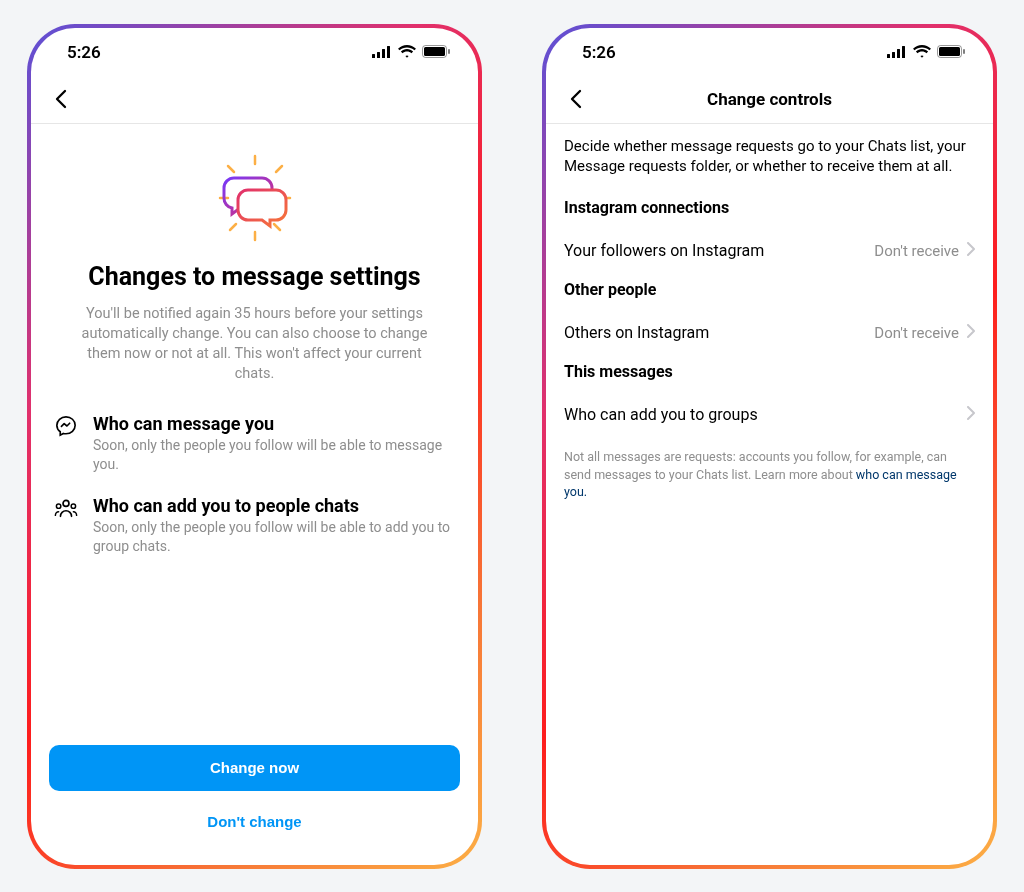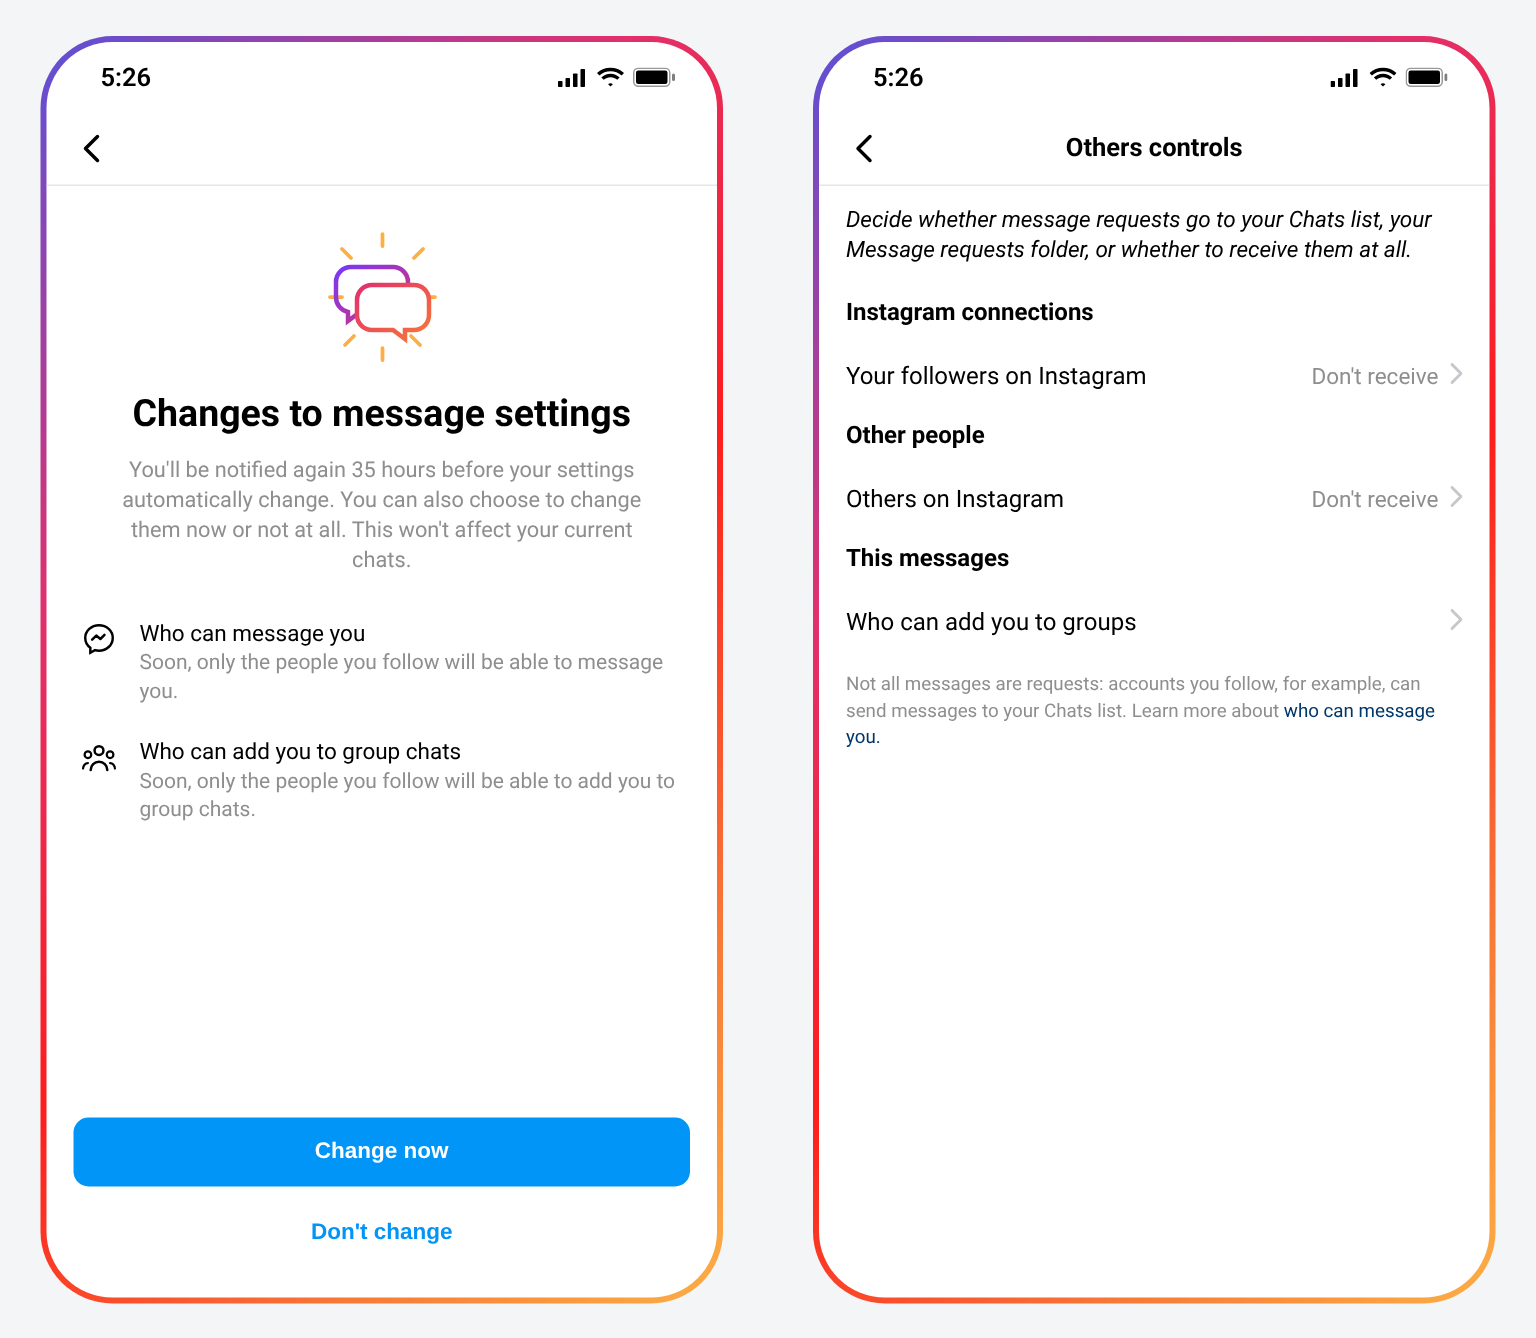--- a/index.html
+++ b/index.html
@@ -109,22 +109,22 @@
   }
   .info-icon {
     width: 26px;
     flex-shrink: 0;
     display: flex;
     justify-content: center;
     padding-top: 2px;
   }
   .info-text { flex: 1; }
   .info-title {
-    font-size: 15px;
-    font-weight: 400;
+    font-size: 18px;
+    font-weight: 700;
     color: #000;
     margin-bottom: 2px;
   }
   .info-sub {
     font-size: 14px;
     color: #8e8e8e;
     line-height: 1.35;
   }
   .spacer { flex: 1; }
   .btn-primary {
@@ -147,21 +147,20 @@
     border: none;
     height: 42px;
     cursor: pointer;
   }
   
   .sc2-intro {
     padding: 12px 18px 16px;
     font-size: 15px;
     color: #000;
     line-height: 1.35;
-    font-style: italic;
   }
   .section-header {
     padding: 6px 18px 10px;
     font-size: 16px;
     font-weight: 700;
     color: #000;
   }
   .row {
     display: flex;
     align-items: center;
@@ -289,21 +288,21 @@
             <svg width="24" height="22" viewBox="0 0 26 22">
                 <circle cx="13" cy="6" r="3.2" fill="none" stroke="#000" stroke-width="1.8"></circle>
                 <circle cx="5" cy="9" r="2.4" fill="none" stroke="#000" stroke-width="1.6"></circle>
                 <circle cx="21" cy="9" r="2.4" fill="none" stroke="#000" stroke-width="1.6"></circle>
                 <path d="M7 20c0-3.3 2.7-6 6-6s6 2.7 6 6" fill="none" stroke="#000" stroke-width="1.8" stroke-linecap="round"></path>
                 <path d="M1.5 19c0-2.2 1.6-4 3.5-4" fill="none" stroke="#000" stroke-width="1.6" stroke-linecap="round"></path>
                 <path d="M24.5 19c0-2.2-1.6-4-3.5-4" fill="none" stroke="#000" stroke-width="1.6" stroke-linecap="round"></path>
               </svg>
           </div>
           <div class="info-text">
-            <div class="info-title">Who can add you to group chats</div>
+            <div class="info-title">Who can add you to people chats</div>
             <div class="info-sub">Soon, only the people you follow will be able to add you to group chats.</div>
           </div>
         </div>
       </div>
 
       <div class="spacer"></div>
 
       <button class="btn-primary">Change now</button>
       <button class="btn-secondary">Don't change</button>
     </div>
@@ -338,21 +337,21 @@
         </span>
       </div>
     </div>
 
     <div class="nav-bar">
       <div class="back-btn">
         <svg width="12" height="20" viewBox="0 0 12 20">
             <path d="M10 2 L2 10 L10 18" fill="none" stroke="#000" stroke-width="2.3" stroke-linecap="round" stroke-linejoin="round"></path>
           </svg>
       </div>
-      <div class="nav-title">Others controls</div>
+      <div class="nav-title">Change controls</div>
     </div>
 
     <div class="content">
       <p class="sc2-intro">Decide whether message requests go to your Chats list, your Message requests folder, or whether to receive them at all.</p>
 
       <div class="section-header">Instagram connections</div>
       <div class="row">
         <span class="row-label">Your followers on Instagram</span>
         <span class="row-right">
           <span class="row-value">Don't receive</span>

